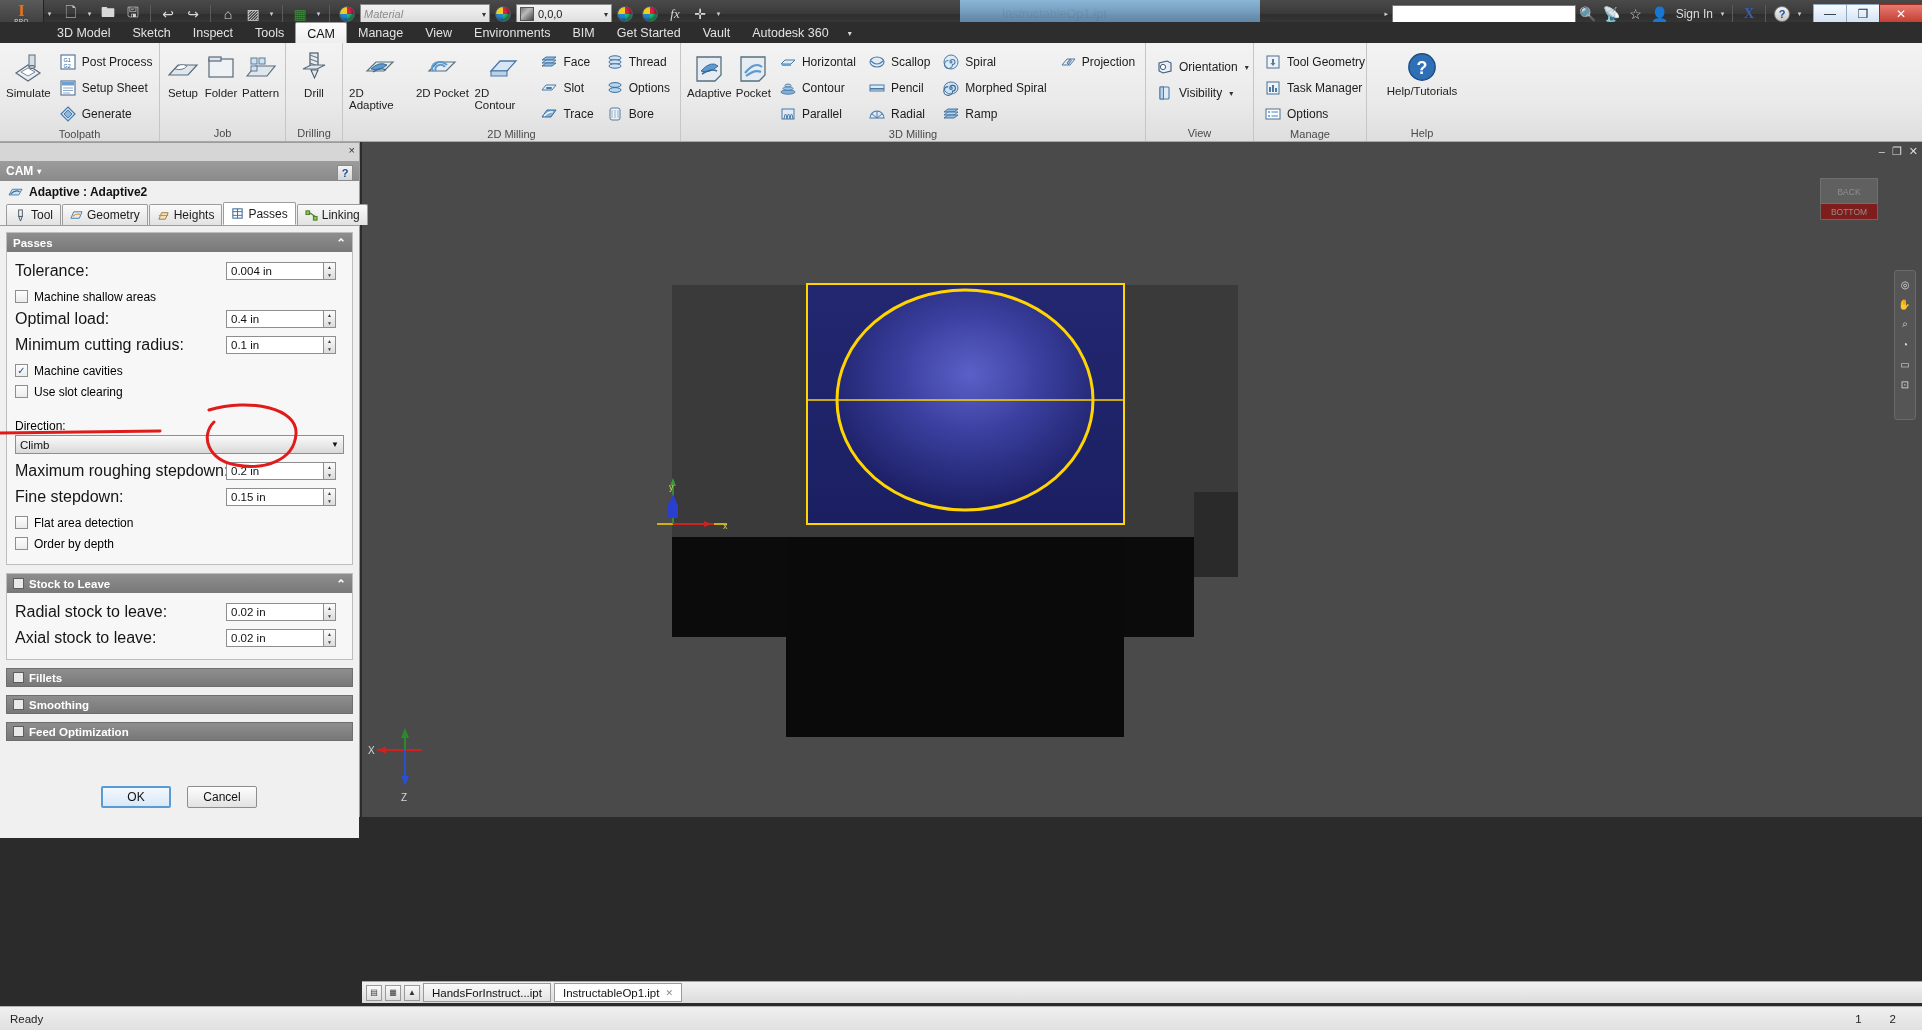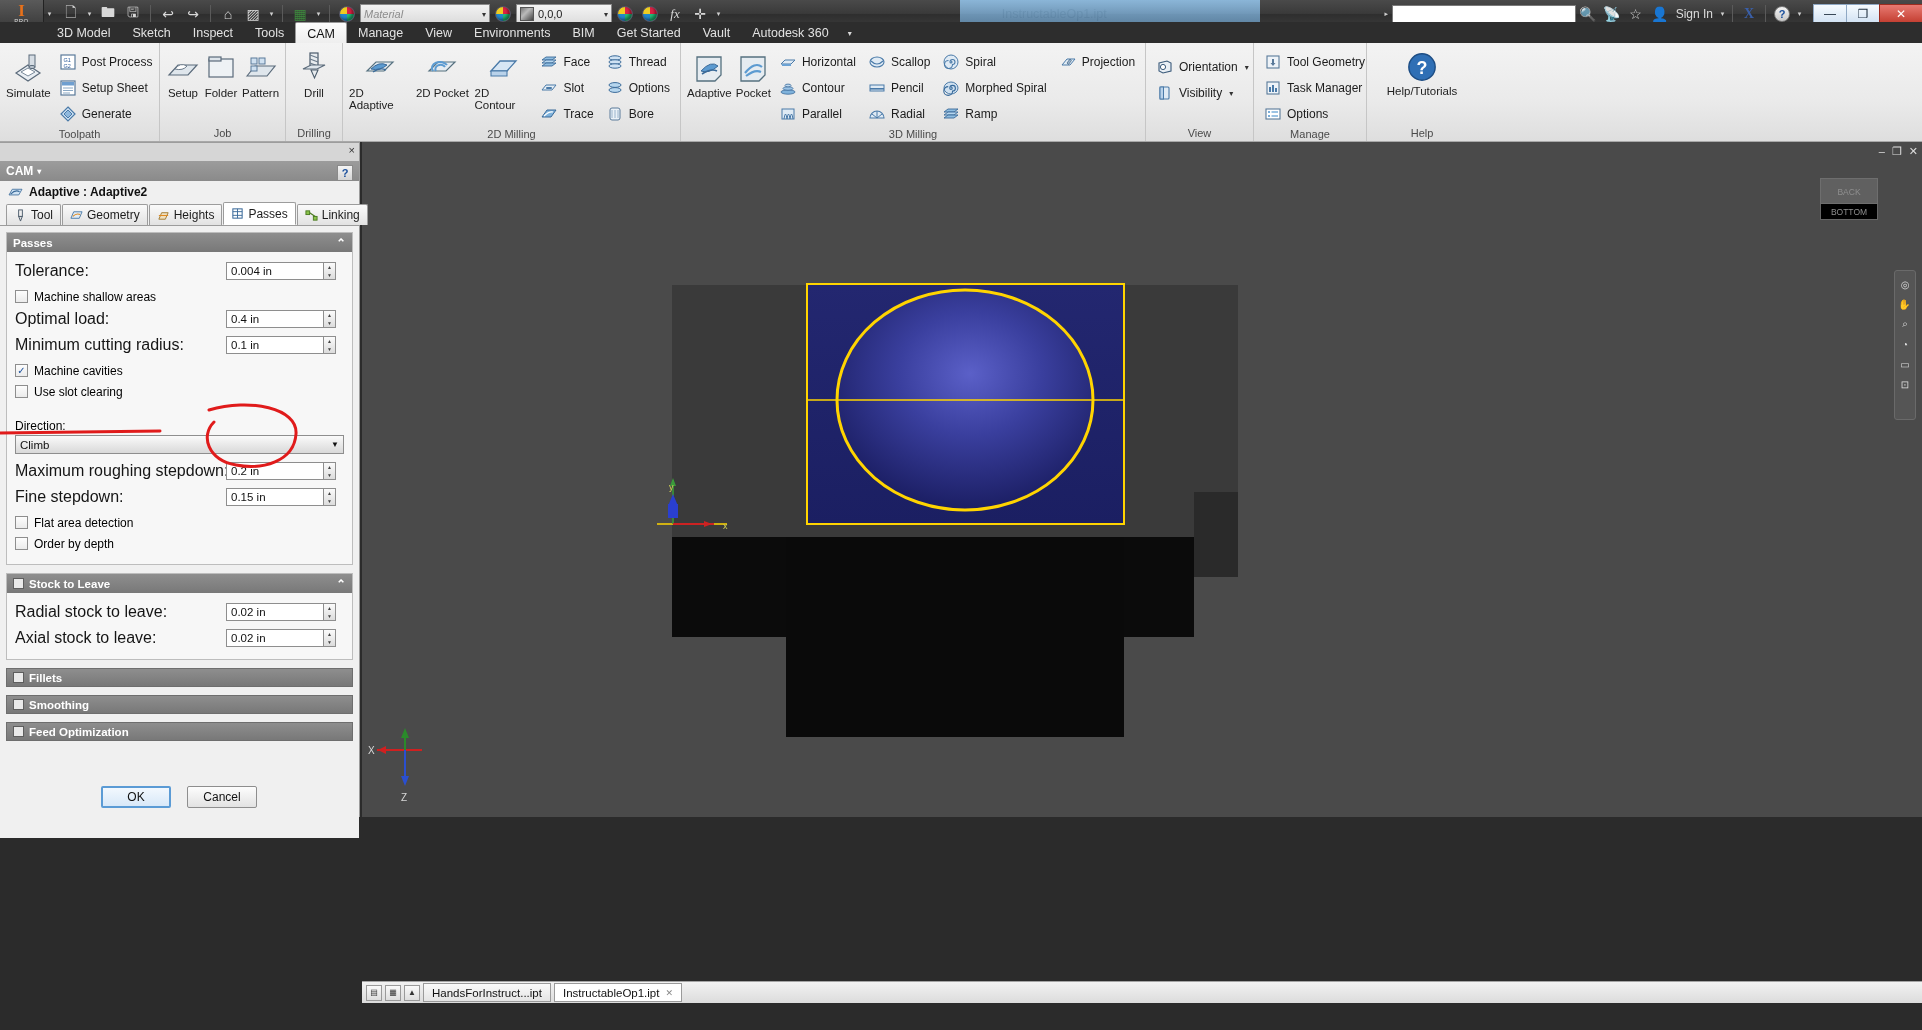--- a/index.html
+++ b/index.html
@@ -689,21 +689,21 @@
 
   <div class="viewport">
     <div class="vp-winbtns">
       <span>–</span>
       <span>❐</span>
       <span>✕</span>
     </div>
 
     <div class="viewcube">
       <div style="background:#606060;border:1px solid #6e6e6e;height:26px;line-height:26px;">BACK</div>
-      <div style="background:#000000;border:1px solid #666;border-top:none;height:16px;line-height:16px;">BOTTOM</div>
+      <div style="background:#7f1d1d;border:1px solid #666;border-top:none;height:16px;line-height:16px;">BOTTOM</div>
     </div>
 
     <div class="navbar">
       <div class="ni">◎</div>
       <div class="ni">✋</div>
       <div class="ni">⌕</div>
       <div class="ni">◔</div>
       <div class="ni">▭</div>
       <div class="ni">⊡</div>
     </div>
@@ -980,14 +980,21 @@
     <div class="dtbtn">▲</div>
     <div class="doctab">
       <span>HandsForInstruct...ipt</span>
     </div>
     <div class="doctab active">
       <span>InstructableOp1.ipt</span>
       <span style="color:#888;font-size:9px;">✕</span>
     </div>
   </div>
 
+  <div class="statusbar">
+    <span>Ready</span>
+    <span class="status-right">
+      <span>1</span>
+      <span>2</span>
+    </span>
+  </div>
 
 </div>
 
 </body></html>

